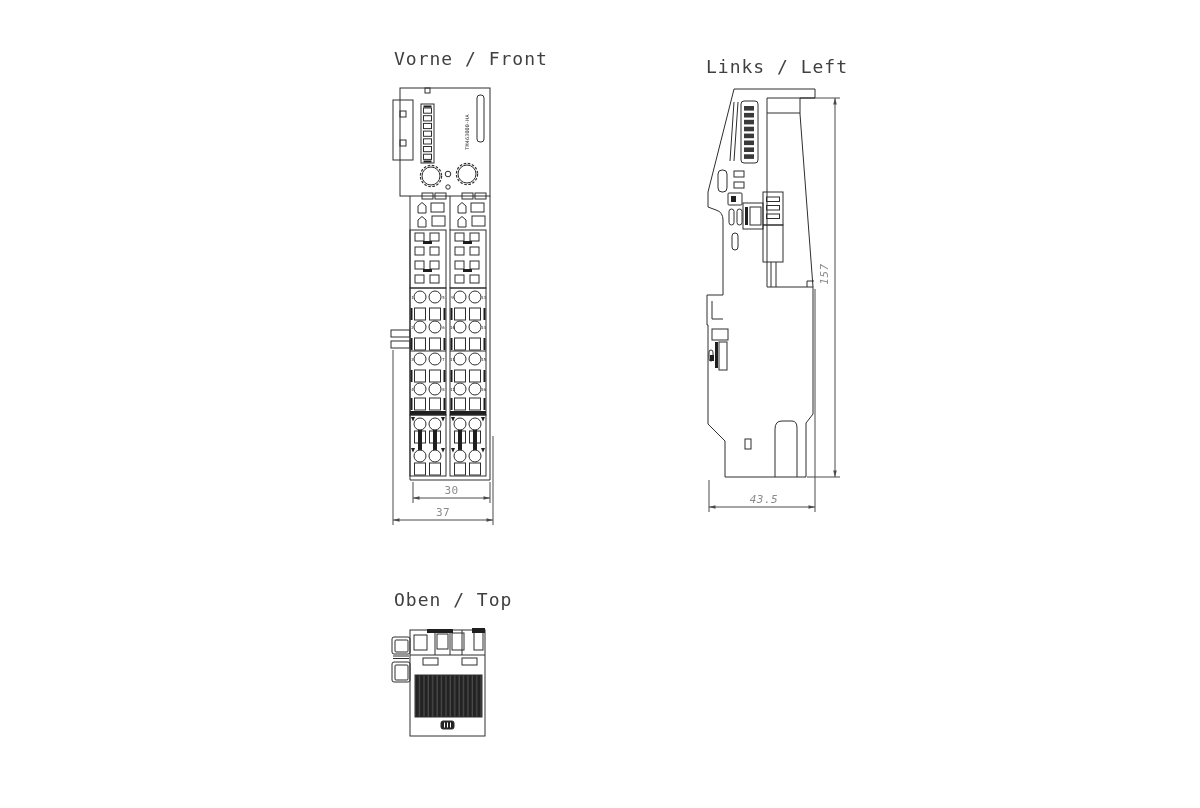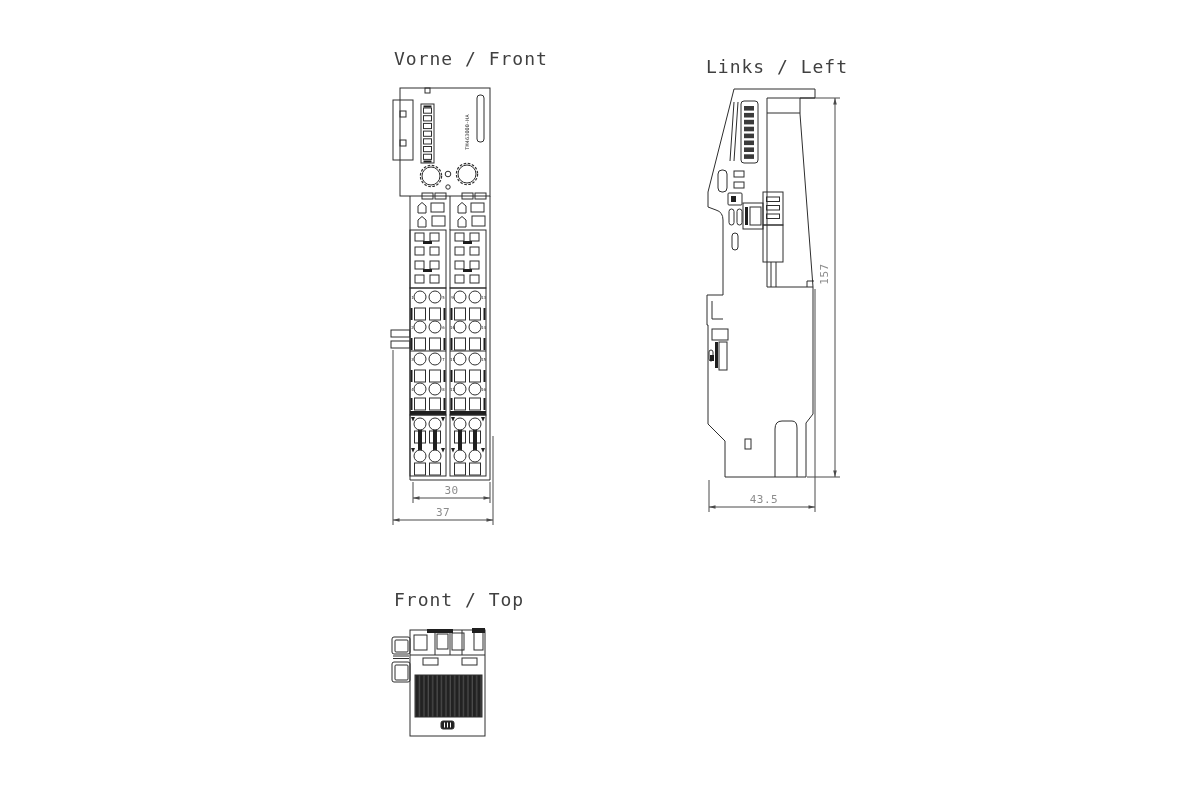--- a/index.html
+++ b/index.html
@@ -246,21 +246,21 @@
         <line class="dim" x1="5" y1="436" x2="105" y2="436"></line>
         <path class="ar" d="M5,436 L11.5,434.2 L11.5,437.8 Z"></path>
         <path class="ar" d="M105,436 L98.5,434.2 L98.5,437.8 Z"></path>
         <text class="dimtxt" x="55" y="432" text-anchor="middle">37</text>
       </g>
     </svg>
   </div>
 
   <div class="view-label" style="left:706px;top:56px;">Links / Left</div>
 
-  <div class="view" style="left:700px;top:84px;">
+  <div class="view" style="left:700px;top:84px;font-style:italic;">
     <svg width="150" height="450" viewBox="0 0 150 450">
 
       <path class="ln" d="M34,5 L115,5 L115,14 L100,14 L100,30 L113,203 L113,330 L106,339 L106,393 L25,393 L25,357
                L8,340 L8,241 L7,241 L7,211 L23,211 L23,136 Q23,128 16,126 L8,123 L8,108 L32,13 Z"></path>
 
       <g>
 
         <line class="ln" x1="67" y1="14" x2="115" y2="14"></line>
         <line class="ln" x1="67" y1="29" x2="100" y2="29"></line>
         <line class="ln" x1="67" y1="14" x2="67" y2="203"></line>
@@ -333,21 +333,21 @@
         <line class="dim" x1="9" y1="396" x2="9" y2="428"></line>
         <line class="dim" x1="115" y1="205" x2="115" y2="428"></line>
         <line class="dim" x1="9" y1="423" x2="115" y2="423"></line>
         <path class="ar" d="M9,423 L15.5,421.2 L15.5,424.8 Z"></path>
         <path class="ar" d="M115,423 L108.5,421.2 L108.5,424.8 Z"></path>
         <text class="dimtxt" x="64" y="419" text-anchor="middle">43.5</text>
       </g>
     </svg>
   </div>
 
-  <div class="view-label" style="left:394px;top:589px;">Front / Top</div>
+  <div class="view-label" style="left:394px;top:589px;">Oben / Top</div>
 
   <div class="view" style="left:385px;top:586px;">
     <svg width="120" height="170" viewBox="0 0 120 170">
       <defs>
         <pattern id="vent-stripes" width="4.4" height="6" patternUnits="userSpaceOnUse">
           <rect width="4.4" height="6" fill="#222222"></rect>
           <rect x="3.2" width="1" height="6" fill="#565656"></rect>
         </pattern>
       </defs>
 

